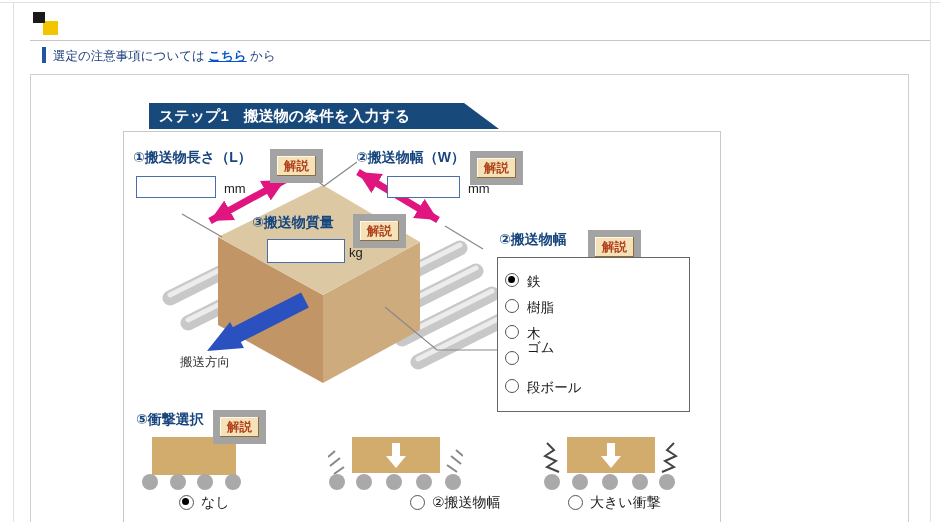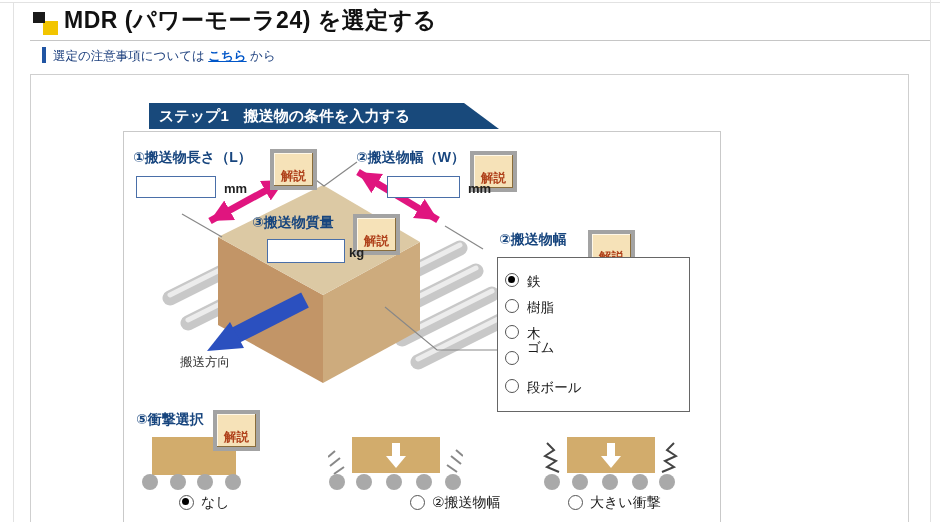--- a/index.html
+++ b/index.html
@@ -16,46 +16,45 @@
   .note a{color:#0056c8;font-weight:bold;text-decoration:underline;cursor:pointer;}
   
   .outer-box{position:absolute;left:30px;top:74px;width:877px;height:480px;border:1px solid #cfcfcf;background:#fff;}
   .inner-box{position:absolute;left:123px;top:131px;width:596px;height:420px;border:1px solid #c9c9c9;background:#fff;}
   .banner{position:absolute;left:120px;top:103px;width:350px;height:26px;background:#18497b;z-index:2;
           clip-path:polygon(0 0,90% 0,100% 100%,0 100%);
           color:#fff;font-size:15px;font-weight:bold;line-height:26px;padding-left:10px;box-sizing:border-box;margin-left:29px;}
   
   .flabel{position:absolute;font-size:14px;font-weight:bold;color:#17457e;z-index:4;white-space:nowrap;}
   .help-btn{position:absolute;z-index:4;font-size:12.5px;font-weight:bold;color:#b0421c;background:#f6e2b8;
-            border:4px solid #a3a3a3;box-shadow:inset -1px -1px 0 #8a6d3b,inset 1px 1px 0 #fff8e8;
-            padding:16px 7px 2px;cursor:pointer;line-height:15px;}
+            border:7px solid #a3a3a3;box-shadow:inset -1px -1px 0 #8a6d3b,inset 1px 1px 0 #fff8e8;
+            padding:3px 7px 2px;cursor:pointer;line-height:15px;}
   .tinput{position:absolute;z-index:4;border:1px solid #4a6fa8;background:#fff;height:22px;box-sizing:border-box;
           font-size:13px;padding:0 4px;outline:none;}
-  .unit{position:absolute;z-index:4;font-size:13px;color:#222;font-weight:bold;}
+  .unit{position:absolute;z-index:4;font-size:13px;color:#222;}
   .choice-box{position:absolute;left:497px;top:257px;width:191px;height:153px;border:1px solid #666;background:#fff;z-index:4;}
   .radio{position:absolute;width:14px;height:14px;border:1.5px solid #555;border-radius:50%;background:#fff;
          box-sizing:border-box;cursor:pointer;z-index:5;}
   .radio.checked::after{content:"";position:absolute;left:2px;top:2px;width:7px;height:7px;border-radius:50%;background:#000;}
   .rlabel{position:absolute;font-size:13.5px;color:#1a1a1a;z-index:5;white-space:nowrap;cursor:pointer;}
   .ilabel{font-size:14px;}
   .illus{position:absolute;z-index:3;}
   .main-illus{position:absolute;left:130px;top:148px;z-index:1;}
 </style>
 </head>
 <body>
 
 <div class="page">
 
   <div class="hairline" style="left:0;top:2px;width:940px;height:1px;"></div>
   <div class="hairline" style="left:13px;top:2px;width:1px;height:520px;"></div>
   <div class="hairline" style="left:930px;top:0;width:1px;height:522px;"></div>
 
   <div class="sq-yellow"></div>
   <div class="sq-black"></div>
-  <h1 class="title" style="margin:0;">MDR (パワーモーラ24) を選定する</h1>
   <div class="title-rule"></div>
 
   <div class="note-bar"></div>
   <div class="note"><span>選定の注意事項については </span><a>こちら</a><span> から</span></div>
 
   <div class="outer-box"></div>
   <div class="inner-box"></div>
   <div class="banner">ステップ1　搬送物の条件を入力する</div>
 
   <svg class="main-illus" width="380" height="240" viewBox="0 0 380 240">

